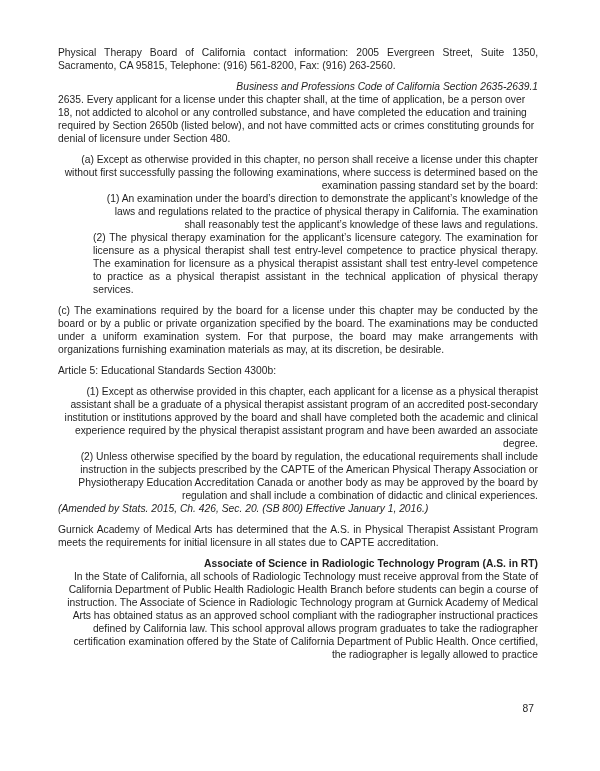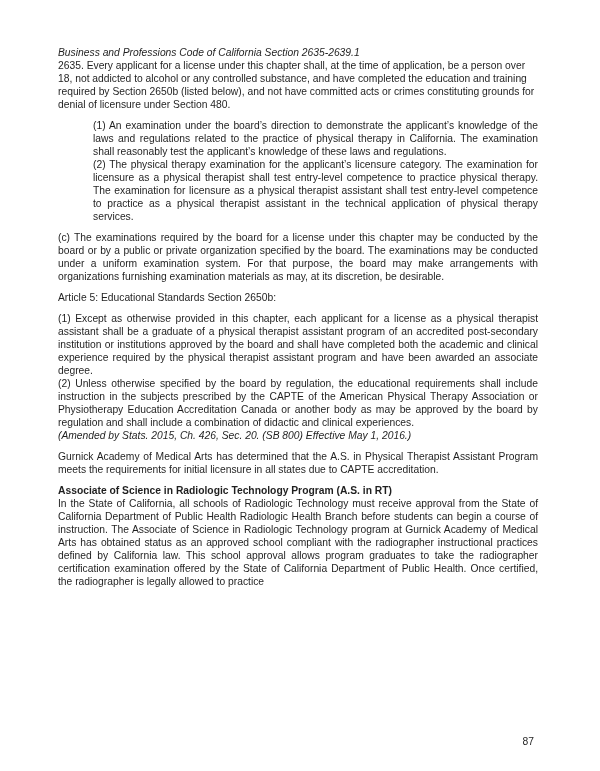--- a/index.html
+++ b/index.html
@@ -24,69 +24,72 @@
     width: 480px;
     font-size: 10.3px;
     line-height: 13px;
   }
   .para {
     margin: 0 0 8px 0;
     text-align: left;
   }
   .para.tight {
     margin-bottom: 0;
+    text-align: right;
   }
   .just {
     text-align: justify;
   }
   .indent {
     padding-left: 35px;
   }
   .italic {
     font-style: italic;
   }
   .bold {
     font-weight: bold;
   }
   .page-number {
     position: absolute;
-    top: 735px;
+    top: 702px;
     right: 66px;
     font-size: 10.3px;
     line-height: 13px;
     color: #1f1f1f;
   }
 </style>
 </head>
 <body>
 
 <div class="page">
   <div class="content">
 
+    <p class="para just">Physical Therapy Board of California contact information: 2005 Evergreen Street, Suite 1350, Sacramento, CA 95815, Telephone: (916) 561-8200, Fax: (916) 263-2560.</p>
 
     <p class="para tight italic">Business and Professions Code of California Section 2635-2639.1</p>
 
     <p class="para">2635. Every applicant for a license under this chapter shall, at the time of application, be a person over 18, not addicted to alcohol or any controlled substance, and have completed the education and training required by Section 2650b (listed below), and not have committed acts or crimes constituting grounds for denial of licensure under Section 480.</p>
 
+    <p class="para tight">(a) Except as otherwise provided in this chapter, no person shall receive a license under this chapter without first successfully passing the following examinations, where success is determined based on the examination passing standard set by the board:</p>
 
     <p class="para tight just indent">(1) An examination under the board’s direction to demonstrate the applicant’s knowledge of the laws and regulations related to the practice of physical therapy in California. The examination shall reasonably test the applicant’s knowledge of these laws and regulations.</p>
 
     <p class="para just indent">(2) The physical therapy examination for the applicant’s licensure category. The examination for licensure as a physical therapist shall test entry-level competence to practice physical therapy. The examination for licensure as a physical therapist assistant shall test entry-level competence to practice as a physical therapist assistant in the technical application of physical therapy services.</p>
 
 
     <p class="para just">(c) The examinations required by the board for a license under this chapter may be conducted by the board or by a public or private organization specified by the board. The examinations may be conducted under a uniform examination system. For that purpose, the board may make arrangements with organizations furnishing examination materials as may, at its discretion, be desirable.</p>
 
-    <p class="para">Article 5: Educational Standards Section 2650b:</p>
+    <p class="para">Article 5: Educational Standards Section 4300b:</p>
 
 
     <p class="para tight just">(1) Except as otherwise provided in this chapter, each applicant for a license as a physical therapist assistant shall be a graduate of a physical therapist assistant program of an accredited post-secondary institution or institutions approved by the board and shall have completed both the academic and clinical experience required by the physical therapist assistant program and have been awarded an associate degree.</p>
 
     <p class="para tight just">(2) Unless otherwise specified by the board by regulation, the educational requirements shall include instruction in the subjects prescribed by the CAPTE of the American Physical Therapy Association or Physiotherapy Education Accreditation Canada or another body as may be approved by the board by regulation and shall include a combination of didactic and clinical experiences.</p>
 
-    <p class="para italic">(Amended by Stats. 2015, Ch. 426, Sec. 20. (SB 800) Effective May 1, 2016.)</p>
+    <p class="para italic">(Amended by Stats. 2015, Ch. 426, Sec. 20. (SB 800) Effective January 1, 2016.)</p>
 
     <p class="para just">Gurnick Academy of Medical Arts has determined that the A.S. in Physical Therapist Assistant Program meets the requirements for initial licensure in all states due to CAPTE accreditation.</p>
 
     <p class="para tight bold">Associate of Science in Radiologic Technology Program (A.S. in RT)</p>
 
     <p class="para tight just">In the State of California, all schools of Radiologic Technology must receive approval from the State of California Department of Public Health Radiologic Health Branch before students can begin a course of instruction. The Associate of Science in Radiologic Technology program at Gurnick Academy of Medical Arts has obtained status as an approved school compliant with the radiographer instructional practices defined by California law. This school approval allows program graduates to take the radiographer certification examination offered by the State of California Department of Public Health. Once certified, the radiographer is legally allowed to practice</p>
 
   </div>
 
   <div class="page-number">87</div>

